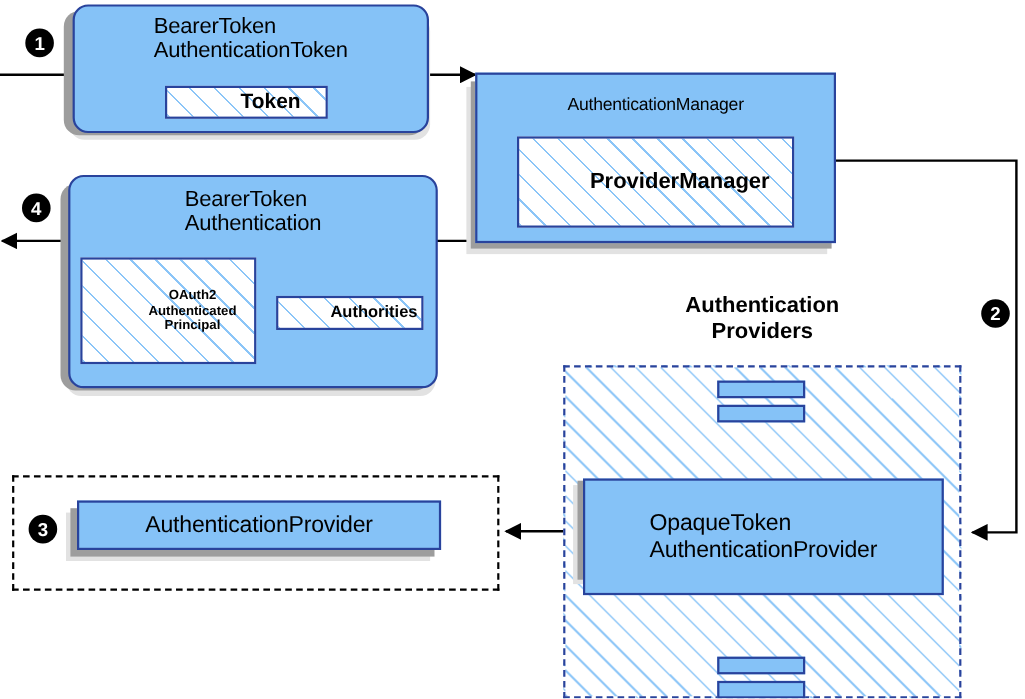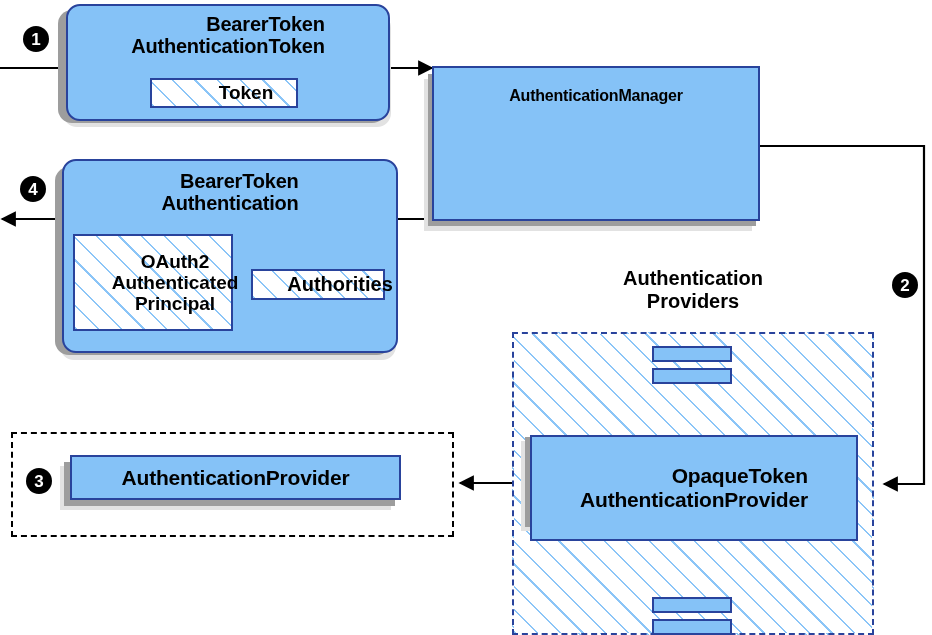--- a/index.html
+++ b/index.html
@@ -33,24 +33,24 @@
     color: #000000;
     font-weight: bold;
     display: flex;
     flex-direction: column;
     align-items: center;
     z-index: 4;
   }
   .node.rounded { border-radius: 14px; }
 
   .node-title {
-    text-align: right;
+    text-align: left;
     line-height: 1.12;
     white-space: pre-line;
-    font-weight: bold;
+    font-weight: normal;
     letter-spacing: -0.2px;
   }
 
   
   .shadow {
     position: absolute;
     background: #9d9d9d;
     z-index: 2;
   }
   .shadow2 {
@@ -186,31 +186,32 @@
     <div class="node-title" style="font-size:20px;">BearerToken
 AuthenticationToken</div>
   </div>
   <div class="hatch-box" style="left:150px; top:78px; width:148px; height:30px; font-size:19px;">Token</div>
 
   <div class="shadow2" style="left:424px; top:79px; width:328px; height:152px;"></div>
   <div class="shadow" style="left:428px; top:74px; width:328px; height:152px;"></div>
   <div class="node" style="left:432px; top:66px; width:328px; height:155px; padding-top:19px;">
     <div class="node-title" style="font-size:16px;">AuthenticationManager</div>
   </div>
+  <div class="hatch-box" style="left:470px; top:124px; width:252px; height:83px; font-size:20px;">ProviderManager</div>
 
   <div class="shadow2 rounded" style="left:60px; top:172px; width:336px; height:188px;"></div>
   <div class="shadow rounded" style="left:55px; top:167px; width:336px; height:188px;"></div>
   <div class="node rounded" style="left:62px; top:159px; width:336px; height:194px; padding-top:9px;">
     <div class="node-title" style="font-size:20px;">BearerToken
 Authentication</div>
   </div>
-  <div class="hatch-box" style="left:73px; top:234px; width:160px; height:97px; font-size:19px;">OAuth2
+  <div class="hatch-box" style="left:73px; top:234px; width:160px; height:97px; font-size:12px;">OAuth2
 Authenticated
 Principal</div>
-  <div class="hatch-box" style="left:251px; top:269px; width:134px; height:31px; font-size:20px;">Authorities</div>
+  <div class="hatch-box" style="left:251px; top:269px; width:134px; height:31px; font-size:15px;">Authorities</div>
 
   <div class="plain-label" style="left:570px; top:267px; width:246px; font-size:20px;">Authentication
 Providers</div>
 
   <div class="bar" style="left:652px; top:346px; width:80px; height:16px;"></div>
   <div class="bar" style="left:652px; top:368px; width:80px; height:16px;"></div>
 
   <div class="bar" style="left:652px; top:597px; width:80px; height:16px;"></div>
   <div class="bar" style="left:652px; top:619px; width:80px; height:16px;"></div>
 

